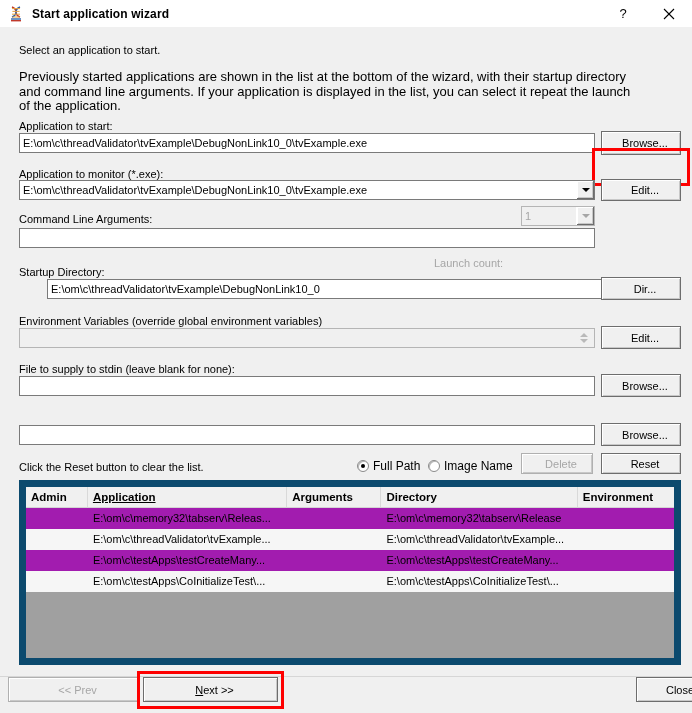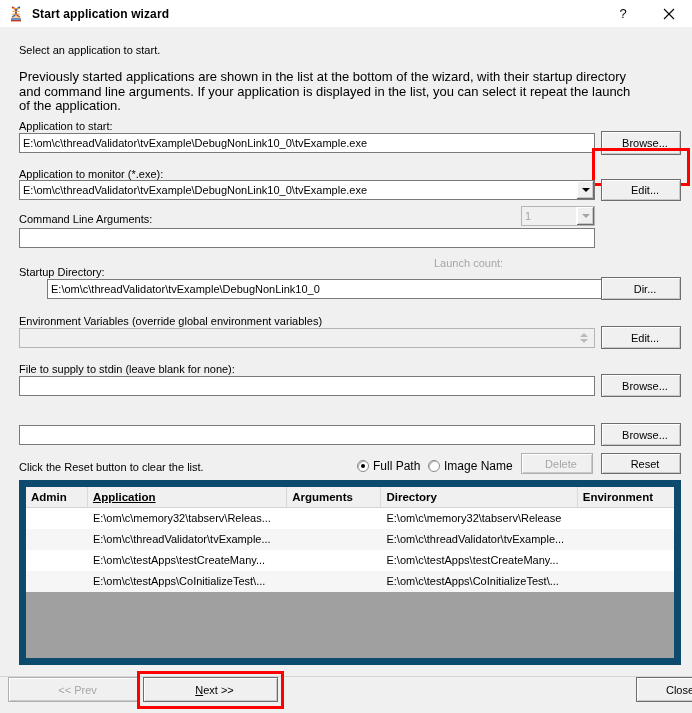--- a/index.html
+++ b/index.html
@@ -239,21 +239,21 @@
     overflow: hidden;
     white-space: nowrap;
     cursor: default;
   }
   .lv-body { background: #a0a0a0; }
   .lv-row {
     display: flex;
     height: 21px;
     box-sizing: border-box;
   }
-  .lv-row.odd  { background: #ffffff; }
+  .lv-row.odd  { background: #a21caf; }
   .lv-row.even { background: #f6f6f6; }
   .lv-row .td {
     box-sizing: border-box;
     font-size: 11px;
     line-height: 21px;
     padding-left: 5px;
     overflow: hidden;
     white-space: nowrap;
     color: #000;
   }

